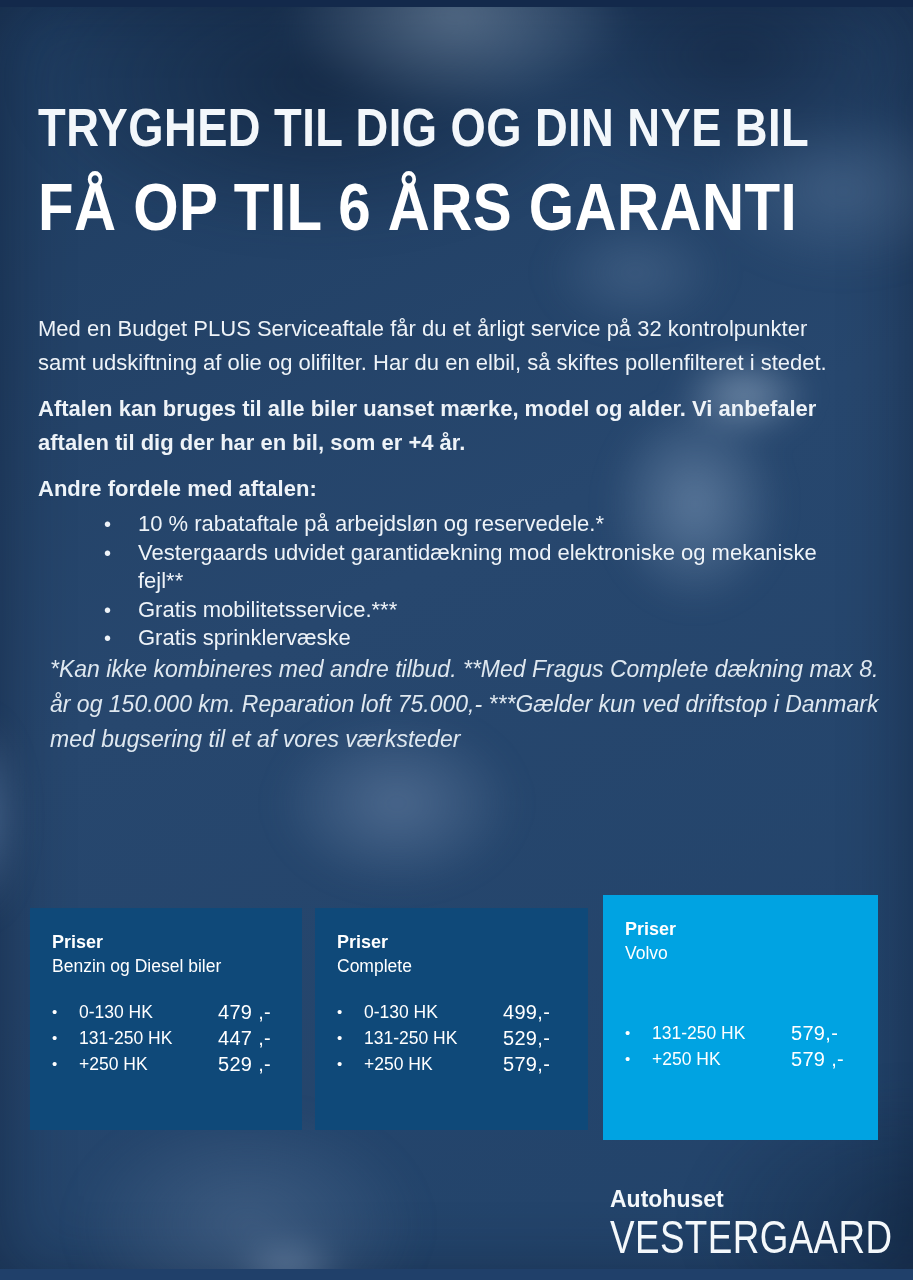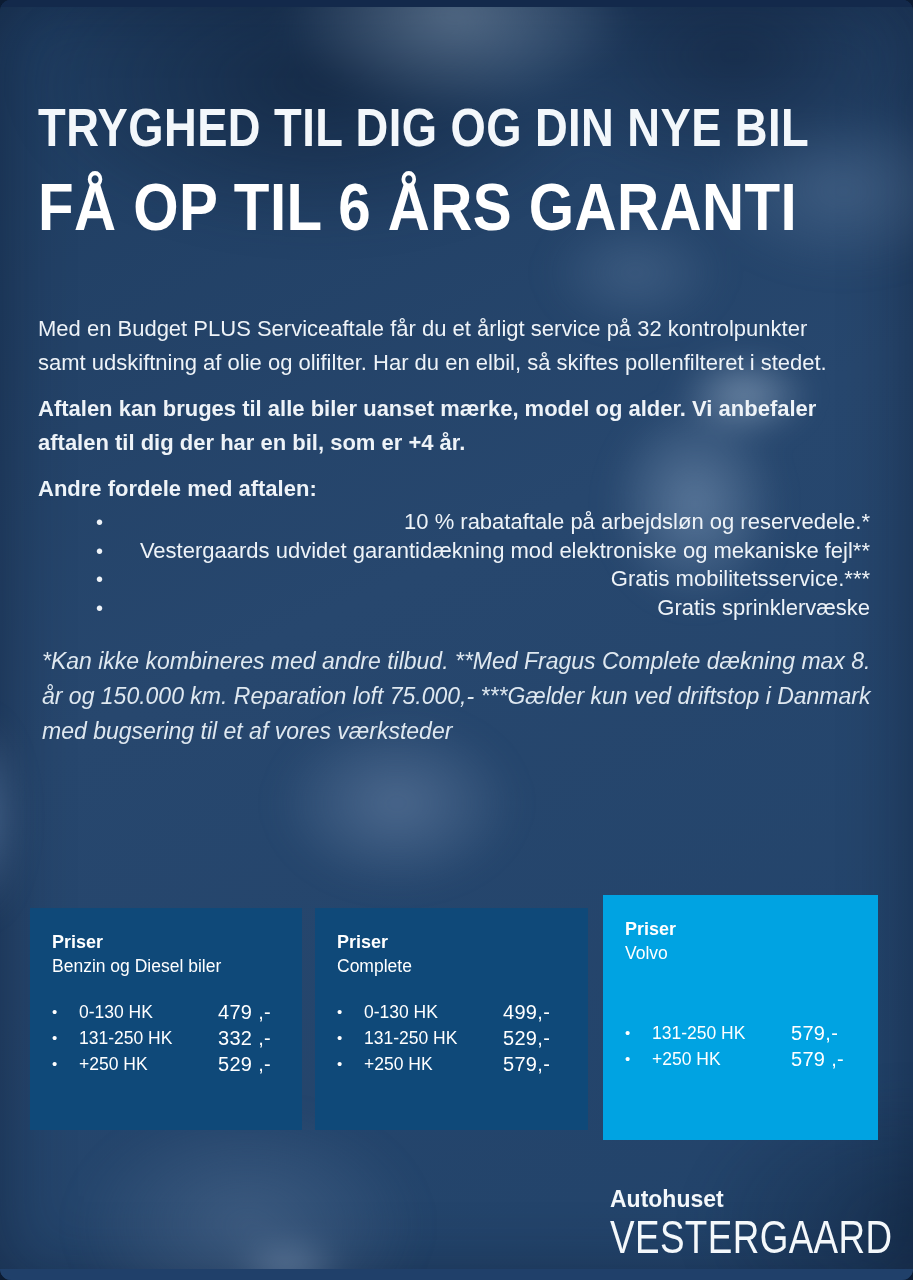--- a/index.html
+++ b/index.html
@@ -1,21 +1,20 @@
 <!DOCTYPE html>
 <html><head>
 <meta charset="utf-8">
 <style>
   html,body { margin:0; padding:0; background:#0c1c33; }
   .poster {
     position:relative; width:913px; height:1280px; overflow:hidden;
     font-family:"Liberation Sans", sans-serif; color:#eef3f8;
     background:linear-gradient(155deg,#1f3d61 0%, #27476e 45%, #22436a 100%);
     box-shadow: inset 0 0 70px rgba(8,18,38,.45);
-    border-radius: 11px;
   }
   
   .bg-photo { position:absolute; inset:-40px; pointer-events:none; filter:blur(14px);
     background:
       radial-gradient(ellipse 250px 140px at 50% 4%,  rgba(170,190,210,.40), transparent 70%),
       radial-gradient(ellipse 430px 230px at 36% 9%,  rgba(12,26,48,.55),   transparent 70%),
       radial-gradient(ellipse 310px 190px at 78% 7%,  rgba(14,28,52,.50),   transparent 70%),
       radial-gradient(ellipse 200px 120px at 89% 17%, rgba(100,128,162,.38),transparent 70%),
       radial-gradient(ellipse 130px 85px  at 68% 23%, rgba(110,140,175,.32),transparent 70%),
       radial-gradient(ellipse 95px  60px  at 79% 32%, rgba(195,214,234,.48),transparent 70%),
@@ -36,25 +35,25 @@
   .headline h2 { margin:10px 0 0; font-size:67px; font-weight:800; color:#ffffff;
     white-space:nowrap; transform:scaleX(.87); transform-origin:left top; letter-spacing:.5px; }
 
   .intro      { position:absolute; left:38px; top:312px; width:812px; margin:0;
                 font-size:22px; line-height:34px; font-weight:400; }
   .recommend  { position:absolute; left:38px; top:392px; width:826px; margin:0;
                 font-size:22px; line-height:34px; font-weight:700; }
 
   .benefits   { position:absolute; left:38px; top:476px; width:832px; }
   .benefits h3 { margin:0 0 6px; font-size:22px; font-weight:700; }
-  .benefits ul { margin:0; padding:0; list-style:none;text-align:right; }
+  .benefits ul { margin:8px; padding:0; list-style:none; }
   .benefits li { position:relative; padding-left:92px; font-size:22px; line-height:28.5px; }
   .benefits li::before { content:"•"; position:absolute; left:58px; top:0; font-size:20px; }
 
-  .disclaimer { position:absolute; left:38px; top:640px; width:834px; margin:4px;
+  .disclaimer { position:absolute; left:38px; top:640px; width:834px; margin:12px;
                 font-size:23px; font-style:italic; line-height:35px; color:#dfe8f0; }
 
   .cards { position:absolute; left:30px; top:895px; width:848px; height:245px; }
   .card  { position:absolute; background:#0f4979; color:#ffffff; box-sizing:border-box;
            padding:24px 20px 0 22px; }
   .card.c0 { left:0px;   top:13px; width:272px; height:222px; }
   .card.c1 { left:285px; top:13px; width:273px; height:222px; }
   .card.c2 { left:573px; top:0px;  width:275px; height:245px; background:#00a3e2; }
   .card h4   { margin:0; font-size:18px; font-weight:700; }
   .card .sub { font-size:17.5px; margin-top:3px; }
@@ -104,21 +103,21 @@
     <article class="card c0">
       <h4>Priser</h4>
       <div class="sub">Benzin og Diesel biler</div>
       <ul>
         <li>
           <span class="lbl">0-130 HK</span>
           <span class="prc">479 ,-</span>
         </li>
         <li>
           <span class="lbl">131-250 HK</span>
-          <span class="prc">332 ,-</span>
+          <span class="prc">447 ,-</span>
         </li>
         <li>
           <span class="lbl">+250 HK</span>
           <span class="prc">529 ,-</span>
         </li>
       </ul>
     </article>
 
     <article class="card c1">
       <h4>Priser</h4>

